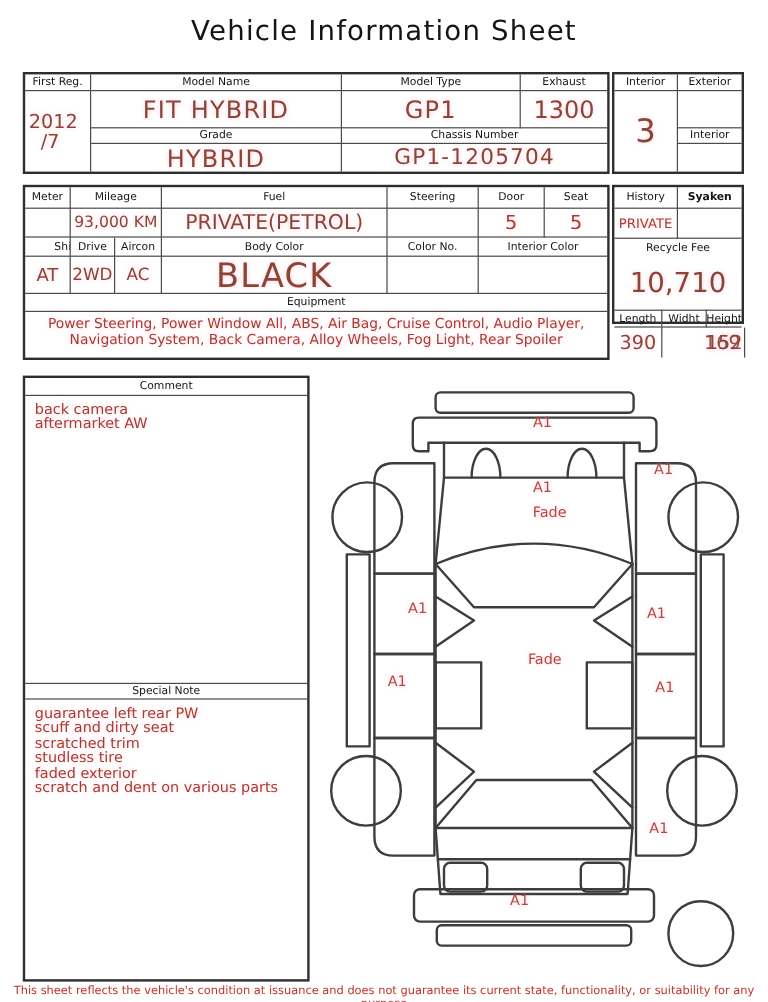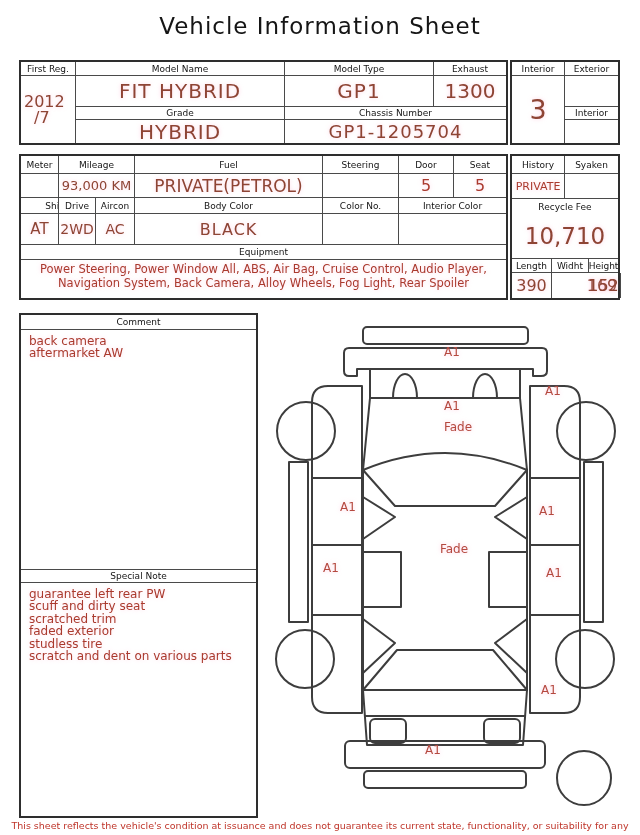--- a/index.html
+++ b/index.html
@@ -164,31 +164,31 @@
     <div class="cell hd br bb" style="left:0;top:42px;width:38px;height:16px;padding-left:32px;">Shift</div>
     <div class="cell hd br bb" style="left:38px;top:42px;width:37px;height:16px;">Drive</div>
     <div class="cell hd br bb" style="left:75px;top:42px;width:39px;height:16px;">Aircon</div>
     <div class="cell hd br bb" style="left:114px;top:42px;width:188px;height:16px;">Body Color</div>
     <div class="cell hd br bb" style="left:302px;top:42px;width:76px;height:16px;">Color No.</div>
     <div class="cell hd bb" style="left:378px;top:42px;width:107px;height:16px;">Interior Color</div>
 
     <div class="cell val br bb" style="left:0;top:58px;width:38px;height:31px;font-size:15px;">AT</div>
     <div class="cell val br bb" style="left:38px;top:58px;width:37px;height:31px;font-size:14px;">2WD</div>
     <div class="cell val br bb" style="left:75px;top:58px;width:39px;height:31px;font-size:14px;">AC</div>
-    <div class="cell val br bb" style="left:114px;top:58px;width:188px;height:31px;font-size:16px;letter-spacing:1px;">BLACK</div>
+    <div class="cell val br bb" style="left:114px;top:58px;width:188px;height:31px;font-size:28px;letter-spacing:1px;">BLACK</div>
     <div class="cell val br bb" style="left:302px;top:58px;width:76px;height:31px;"></div>
     <div class="cell val bb" style="left:378px;top:58px;width:107px;height:31px;"></div>
 
     <div class="cell hd bb" style="left:0;top:89px;width:485px;height:15px;">Equipment</div>
     <div class="cell val bright equip" style="left:0;top:104px;width:485px;height:38px;text-align:center;">Power Steering, Power Window  All, ABS, Air Bag, Cruise Control, Audio Player, Navigation System, Back Camera, Alloy Wheels, Fog Light, Rear Spoiler</div>
   </div>
 
-  <div class="panel" style="left:510px;top:154px;width:110px;height:146px;">
+  <div class="panel" style="left:510px;top:154px;width:110px;height:116px;">
     <div class="cell hd br bb" style="left:0;top:0;width:53px;height:18px;">History</div>
-    <div class="cell hd bb" style="left:53px;top:0;width:53px;height:18px;">Syaken</div>
+    <div class="cell hd bb" style="left:53px;top:0;width:53px;height:18px;font-weight:bold;">Syaken</div>
     <div class="cell val bright br bb" style="left:0;top:18px;width:53px;height:25px;font-size:11px;">PRIVATE</div>
     <div class="cell val bb" style="left:53px;top:18px;width:53px;height:25px;"></div>
     <div class="cell hd" style="left:0;top:43px;width:106px;height:15px;">Recycle Fee</div>
     <div class="cell val" style="left:0;top:58px;width:106px;height:44px;font-size:23px;">10,710</div>
     <div class="cell hd bt br bb" style="left:0;top:102px;width:40px;height:15px;">Length</div>
     <div class="cell hd bt br bb" style="left:40px;top:102px;width:37px;height:15px;">Widht</div>
     <div class="cell hd bt bb" style="left:77px;top:102px;width:29px;height:15px;">Height</div>
     <div class="cell val br" style="left:0;top:117px;width:40px;height:25px;font-size:16px;">390</div>
     <div class="cell val br" style="left:40px;top:117px;width:37px;height:25px;font-size:16px;margin-left:32px;">169</div>
     <div class="cell val" style="left:77px;top:117px;width:29px;height:25px;font-size:16px;">152</div>
@@ -198,21 +198,21 @@
     <div class="cell hd bb" style="left:0;top:0;width:235px;height:15px;">Comment</div>
     <div class="note-body" style="left:0;top:15px;width:235px;height:239px;">
         <div class="note-line">back camera</div>
         <div class="note-line">aftermarket AW</div>
       </div>
     <div class="cell hd bt bb" style="left:0;top:254px;width:235px;height:14px;">Special Note</div>
     <div class="note-body" style="left:0;top:268px;width:235px;height:233px;">
         <div class="note-line">guarantee left rear PW</div>
         <div class="note-line">scuff and dirty seat</div>
         <div class="note-line">scratched trim</div>
+        <div class="note-line">studless tire</div>
         <div class="note-line">faded exterior</div>
-        <div class="note-line">studless tire</div>
         <div class="note-line">scratch and dent on various parts</div>
       </div>
   </div>
 
   <div class="disclaimer">This sheet reflects the vehicle's condition at issuance and does not guarantee its current state, functionality, or suitability for any purpose</div>
 
 </div>
 
 </body></html>

